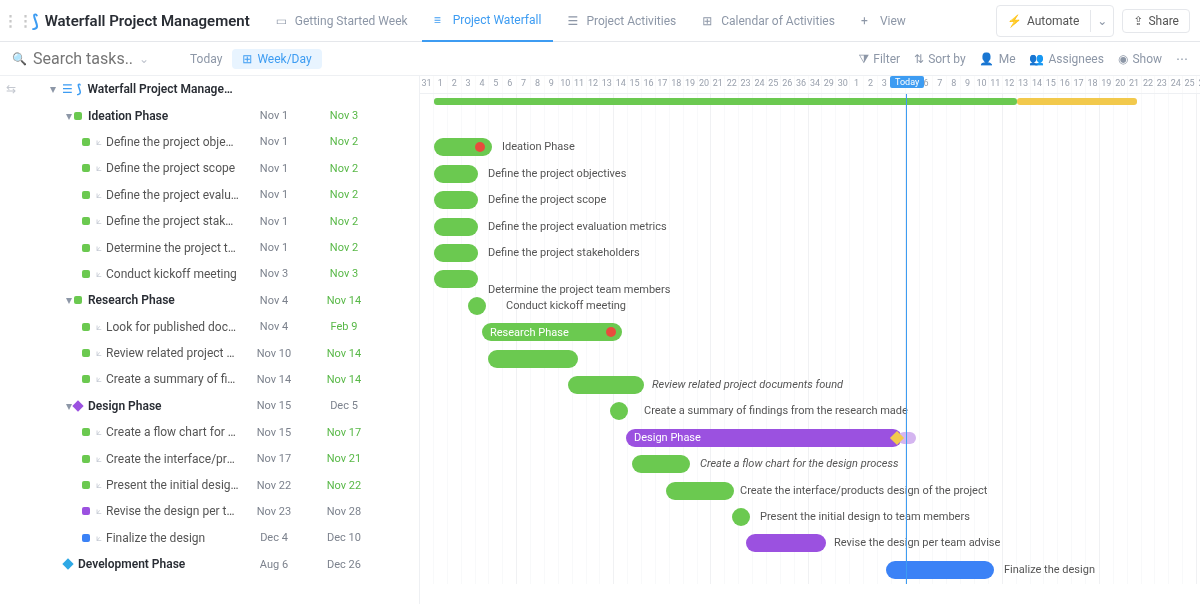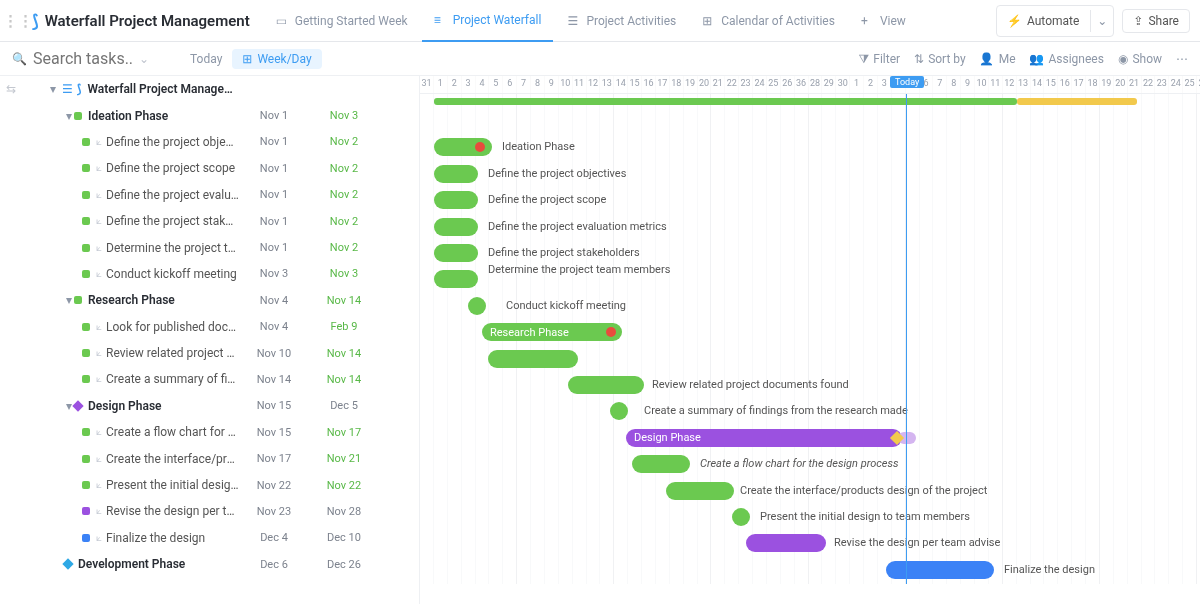--- a/index.html
+++ b/index.html
@@ -319,21 +319,21 @@
           <span class="link-icon">⟀</span>
           <span class="row-title">Finalize the design</span>
           <span class="row-date">Dec 4</span>
           <span class="row-date">Dec 10</span>
           <span style="width:20px"></span>
         </div>
         <div class="task-row">
           <span class="indent" style="width:42px"></span>
           <span class="diamond dm-blue"></span>
           <span class="row-title row-group">Development Phase</span>
-          <span class="row-date">Dec 6</span>
+          <span class="row-date">Aug 6</span>
           <span class="row-date">Dec 26</span>
           <span style="width:20px"></span>
         </div>
       </div>
   </div>
   <div class="gantt">
     <div class="gantt-h2" id="days">
         <div class="day">31</div>
         <div class="day">1</div>
         <div class="day">2</div>
@@ -355,21 +355,21 @@
         <div class="day">18</div>
         <div class="day">19</div>
         <div class="day">20</div>
         <div class="day">21</div>
         <div class="day">22</div>
         <div class="day">23</div>
         <div class="day">24</div>
         <div class="day">25</div>
         <div class="day">26</div>
         <div class="day">36</div>
-        <div class="day">28</div>
+        <div class="day">34</div>
         <div class="day">29</div>
         <div class="day">30</div>
         <div class="day">1</div>
         <div class="day">2</div>
         <div class="day">3</div>
         <div class="day">4</div>
         <div class="day">5</div>
         <div class="day">6</div>
         <div class="day">7</div>
         <div class="day">8</div>
@@ -463,28 +463,28 @@
           <div class="red-dot" style="left: 55px; top: 48.4px;"></div>
           <div class="bar g" style="left: 14px; top: 70.8px; width: 44px;"></div>
           <div class="bar-label" style="left: 68px; top: 72.8px;">Define the project objectives</div>
           <div class="bar g" style="left: 14px; top: 97.2px; width: 44px;"></div>
           <div class="bar-label" style="left: 68px; top: 99.2px;">Define the project scope</div>
           <div class="bar g" style="left: 14px; top: 123.6px; width: 44px;"></div>
           <div class="bar-label" style="left: 68px; top: 125.6px;">Define the project evaluation metrics</div>
           <div class="bar g" style="left: 14px; top: 150px; width: 44px;"></div>
           <div class="bar-label" style="left: 68px; top: 152px;">Define the project stakeholders</div>
           <div class="bar g" style="left: 14px; top: 176.4px; width: 44px;"></div>
-          <div class="bar-label" style="left: 68px; top: 169px;">Determine the project team members</div>
+          <div class="bar-label" style="left: 68px; top: 189px;">Determine the project team members</div>
           <div class="bar g" style="left: 48px; top: 202.8px; width: 18px; border-radius: 50%;"></div>
           <div class="bar-label" style="left: 86px; top: 204.8px;">Conduct kickoff meeting</div>
           <div class="bar g" style="left: 62px; top: 229.2px; width: 140px;">Research Phase</div>
           <div class="red-dot" style="left: 186px; top: 233.2px;"></div>
           <div class="bar g" style="left: 68px; top: 255.6px; width: 90px;"></div>
           <div class="bar g" style="left: 148px; top: 282px; width: 76px;"></div>
-          <div class="bar-label" style="left: 232px; top: 284px;">Review related project documents found</div>
+          <div class="bar-label" style="left: 232px; top: 284px; font-style: italic;">Review related project documents found</div>
           <div class="bar g" style="left: 190px; top: 308.4px; width: 18px; border-radius: 50%;"></div>
           <div class="bar-label" style="left: 224px; top: 310.4px;">Create a summary of findings from the research made</div>
           <div class="bar p" style="left: 206px; top: 334.8px; width: 276px;">Design Phase</div>
           <div style="position: absolute; left: 478px; top: 337.8px; width: 18px; height: 12px; background: rgb(212, 181, 240); border-radius: 6px;"></div>
           <div class="yellow-diamond" style="left: 472px; top: 338.8px;"></div>
           <div class="bar g" style="left: 212px; top: 361.2px; width: 58px;"></div>
           <div class="bar-label" style="left: 280px; top: 363.2px; font-style: italic;">Create a flow chart for the design process</div>
           <div class="bar g" style="left: 246px; top: 387.6px; width: 68px;"></div>
           <div class="bar-label" style="left: 320px; top: 389.6px;">Create the interface/products design of the project</div>
           <div class="bar g" style="left: 312px; top: 414px; width: 18px; border-radius: 50%;"></div>

